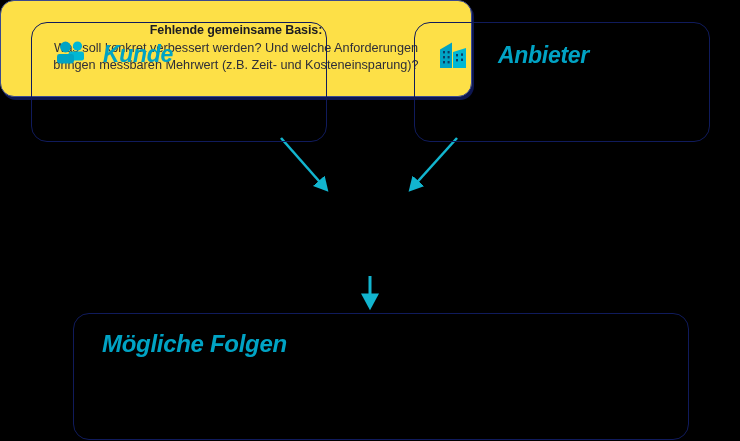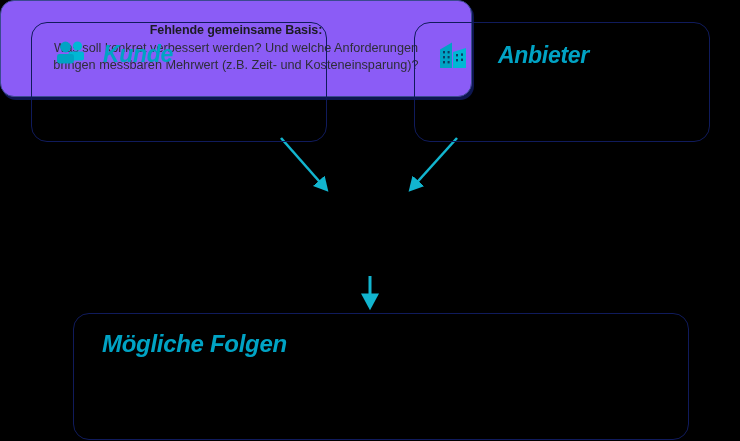--- a/index.html
+++ b/index.html
@@ -74,21 +74,21 @@
     top: 17px;
     gap: 28px;
   }
 
   
   #card-basis {
     left: 147px;
     top: 186px;
     width: 446px;
     height: 83px;
-    background: #8b5cf6;
+    background: #fde047;
     border: 1.6px solid #3b4a8f;
     border-radius: 14px;
     box-shadow: 2px 3px 0 0 #0d1650;
     display: flex;
     flex-direction: column;
     align-items: center;
     justify-content: center;
     padding: 6px 12px;
   }
   #card-basis .note-title {

